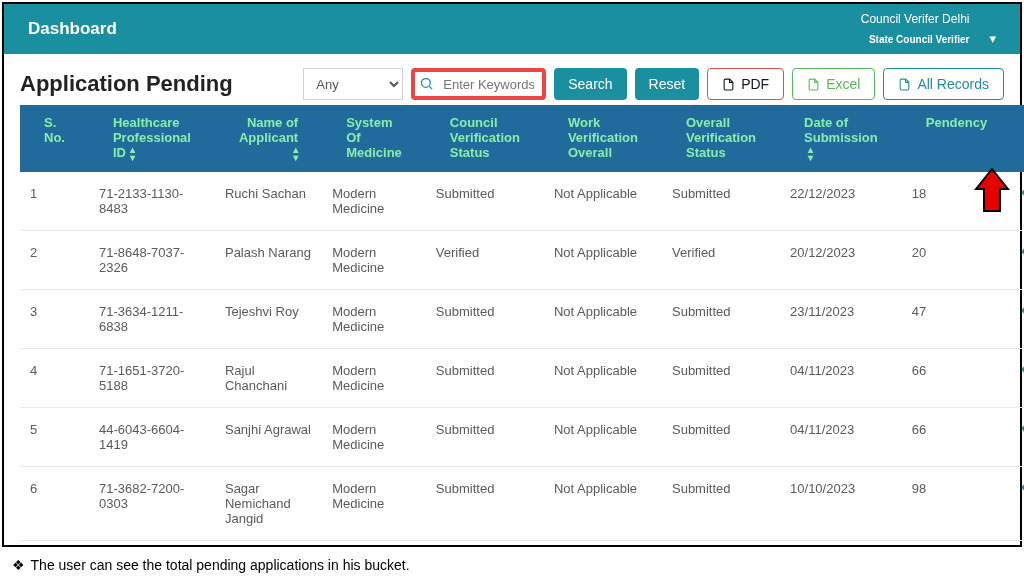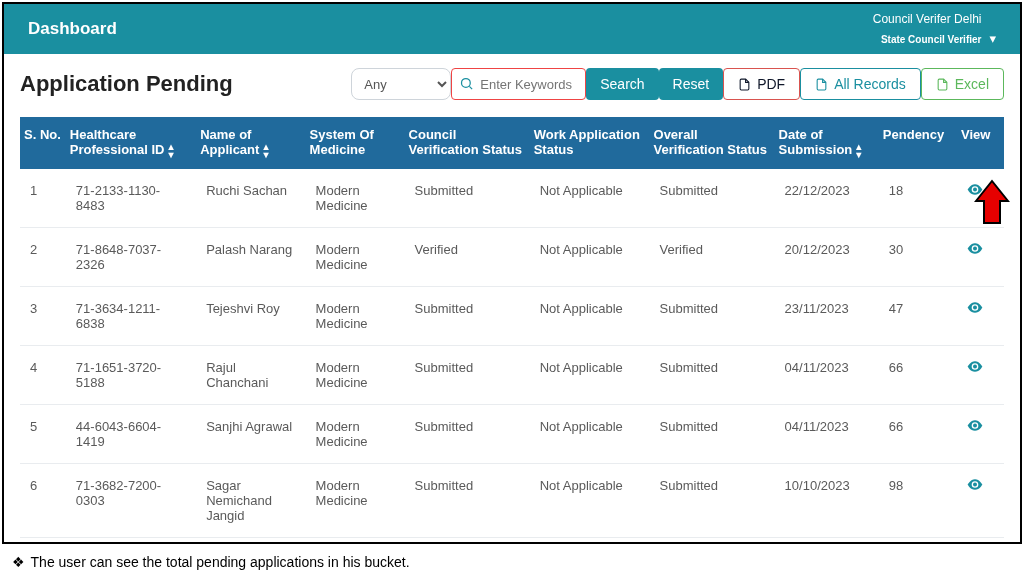--- a/index.html
+++ b/index.html
@@ -1,45 +1,45 @@
 <!DOCTYPE html>
 <html><head>
 <meta charset="utf-8">
 <style>
 * { margin: 0; padding: 0; box-sizing: border-box; }
 body { font-family: Arial, Helvetica, sans-serif; font-size: 13px; background: #fff; width: 1024px; }
 .frame { border: 2px solid #000; margin: 2px; }
 
 .topbar { background: #1a8fa0; color: #fff; display: flex; align-items: center; justify-content: space-between; padding: 8px 24px; }
 .topbar-left { font-weight: 700; font-size: 17px; }
-.topbar-right { display: flex; align-items: flex-end; gap: 8px; }
+.topbar-right { display: flex; align-items: flex-end; gap: 20px; }
 .user-block { text-align: right; line-height: 1.2; }
 .user-name { font-size: 12px; }
 .user-role { font-size: 10px; font-weight: 600; margin-top: 8px; }
 
 .content { background: #fff; padding: 14px 16px 4px; }
-.controls { display: flex; align-items: center; margin-bottom: 17px; }
+.controls { display: flex; align-items: center; gap: 8px; margin-bottom: 5px; }
 .page-title { font-size: 22px; font-weight: 600; color: #222; flex: 0 0 auto; margin-right: auto; padding-right: 40px; }
 
-.select-any { height: 32px; width: 100px; border: 1px solid #ced4da; border-radius: 8px; background: #fff; padding: 0 8px; color: #555; font-size: 13px; }
+.select-any { height: 32px; width: 100px; border: 1px solid #ced4da; border-radius: 0; background: #fff; padding: 0 8px; color: #555; font-size: 13px; }
 
 .search-wrap { position: relative; flex: 0 0 135px; }
 .search-wrap svg { position: absolute; left: 8px; top: 8px; width: 15px; height: 15px; color: #1a8fa0; }
-.search-input { height: 32px; width: 100%; border: 1px solid #ef4444; border-radius: 4px; padding: 0 8px 0 28px; font-size: 13px; color: #555; }
+.search-input { height: 32px; width: 100%; border: 4px solid #ef4444; border-radius: 4px; padding: 0 8px 0 28px; font-size: 13px; color: #555; }
 
 .btn { height: 32px; border-radius: 4px; border: none; padding: 0 14px; font-size: 14px; cursor: pointer; display: inline-flex; align-items: center; gap: 6px; }
 .btn-teal { background: #1a8fa0; color: #fff; }
 .btn-outline { background: #fff; border: 1px solid; }
 .btn-pdf { color: #0f172a; border-color: #d9534f; }
 .btn-excel { color: #5cb85c; border-color: #5cb85c; }
 .btn-all { color: #1a8fa0; border-color: #1a8fa0; }
 .icon-sm { width: 13px; height: 13px; }
 
 .table { width: 100%; border-collapse: collapse; font-size: 13px; }
-.table thead th { background: #206a9c; color: #ffffff; text-align: left; padding: 10px 4px; font-weight: 600; font-size: 13px; vertical-align: top; }
+.table thead th { background: #206a9c; color: #86efac; text-align: left; padding: 10px 24px; font-weight: 600; font-size: 13px; vertical-align: top; }
 .table thead th .sort { display: inline-block; margin-left: 4px; font-size: 10px; line-height: 8px; vertical-align: middle; }
 .table tbody td { padding: 14px 10px; color: #5a5a5a; vertical-align: top; border-bottom: 1px solid #e9ecef; }
 .eye { color: #1a8fa0; cursor: pointer; }
 
 .notes { padding: 6px 12px 10px; font-size: 14px; color: #000; }
 .notes li { list-style: none; padding: 2px 0; }
 .diamond { margin-right: 6px; }
 </style>
 </head>
 <body>
@@ -71,46 +71,46 @@
       </div>
       <button class="btn btn-teal">Search</button>
       <button class="btn btn-teal">Reset</button>
       <button class="btn btn-outline btn-pdf">
         <svg class="icon-sm" viewBox="0 0 24 24" fill="none" stroke="currentColor" stroke-width="2">
             <path d="M14 2H6a2 2 0 0 0-2 2v16a2 2 0 0 0 2 2h12a2 2 0 0 0 2-2V8z"></path>
             <polyline points="14 2 14 8 20 8"></polyline>
           </svg>
         <span>PDF</span>
       </button>
+      <button class="btn btn-outline btn-excel">
+        <svg class="icon-sm" viewBox="0 0 24 24" fill="none" stroke="currentColor" stroke-width="2">
+            <path d="M14 2H6a2 2 0 0 0-2 2v16a2 2 0 0 0 2 2h12a2 2 0 0 0 2-2V8z"></path>
+            <polyline points="14 2 14 8 20 8"></polyline>
+          </svg>
+        <span>Excel</span>
+      </button>
       <button class="btn btn-outline btn-all">
         <svg class="icon-sm" viewBox="0 0 24 24" fill="none" stroke="currentColor" stroke-width="2">
             <path d="M14 2H6a2 2 0 0 0-2 2v16a2 2 0 0 0 2 2h12a2 2 0 0 0 2-2V8z"></path>
             <polyline points="14 2 14 8 20 8"></polyline>
           </svg>
         <span>All Records</span>
-      </button>
-      <button class="btn btn-outline btn-excel">
-        <svg class="icon-sm" viewBox="0 0 24 24" fill="none" stroke="currentColor" stroke-width="2">
-            <path d="M14 2H6a2 2 0 0 0-2 2v16a2 2 0 0 0 2 2h12a2 2 0 0 0 2-2V8z"></path>
-            <polyline points="14 2 14 8 20 8"></polyline>
-          </svg>
-        <span>Excel</span>
       </button>
     </div>
 
     <div style="position:relative;">
     <table class="table">
       <thead>
         <tr>
           <th style="width:44px;">S. No.</th>
           <th style="width:125px;"><span>Healthcare Professional ID</span><span class="sort">▴<br>▾</span></th>
-          <th style="width:105px;"><span>Name of Applicant</span><span class="sort">▴<br>▾</span></th>
+          <th style="width:105px;text-align:right;"><span>Name of Applicant</span><span class="sort">▴<br>▾</span></th>
           <th style="width:95px;">System Of Medicine</th>
           <th style="width:120px;">Council Verification Status</th>
-          <th style="width:115px;">Work Application Status</th>
+          <th style="width:115px;">Work Verification Overall</th>
           <th style="width:120px;">Overall Verification Status</th>
           <th style="width:100px;margin-top:17px;"><span>Date of Submission</span><span class="sort">▴<br>▾</span></th>
           <th style="width:75px;">Pendency</th>
           <th style="width:45px;">View</th>
         </tr>
       </thead>
       <tbody id="tbody">
             <tr>
     <td>1</td>
     <td>71-2133-1130-8483</td>
@@ -127,21 +127,21 @@
             </tr>
             <tr>
     <td>2</td>
     <td>71-8648-7037-2326</td>
     <td>Palash Narang</td>
     <td>Modern Medicine</td>
     <td>Verified</td>
     <td>Not Applicable</td>
     <td>Verified</td>
     <td>20/12/2023</td>
-    <td>30</td>
+    <td>20</td>
     <td><span class="eye"><svg width="16" height="11" viewBox="0 0 24 16" fill="currentColor">
                     <path d="M12 0C5 0 1 8 1 8s4 8 11 8 11-8 11-8-4-8-11-8zm0 13a5 5 0 1 1 0-10 5 5 0 0 1 0 10zm0-8a3 3 0 1 0 0 6 3 3 0 0 0 0-6z"></path>
                   </svg></span></td>
             </tr>
             <tr>
     <td>3</td>
     <td>71-3634-1211-6838</td>
     <td>Tejeshvi Roy</td>
     <td>Modern Medicine</td>
     <td>Submitted</td>

